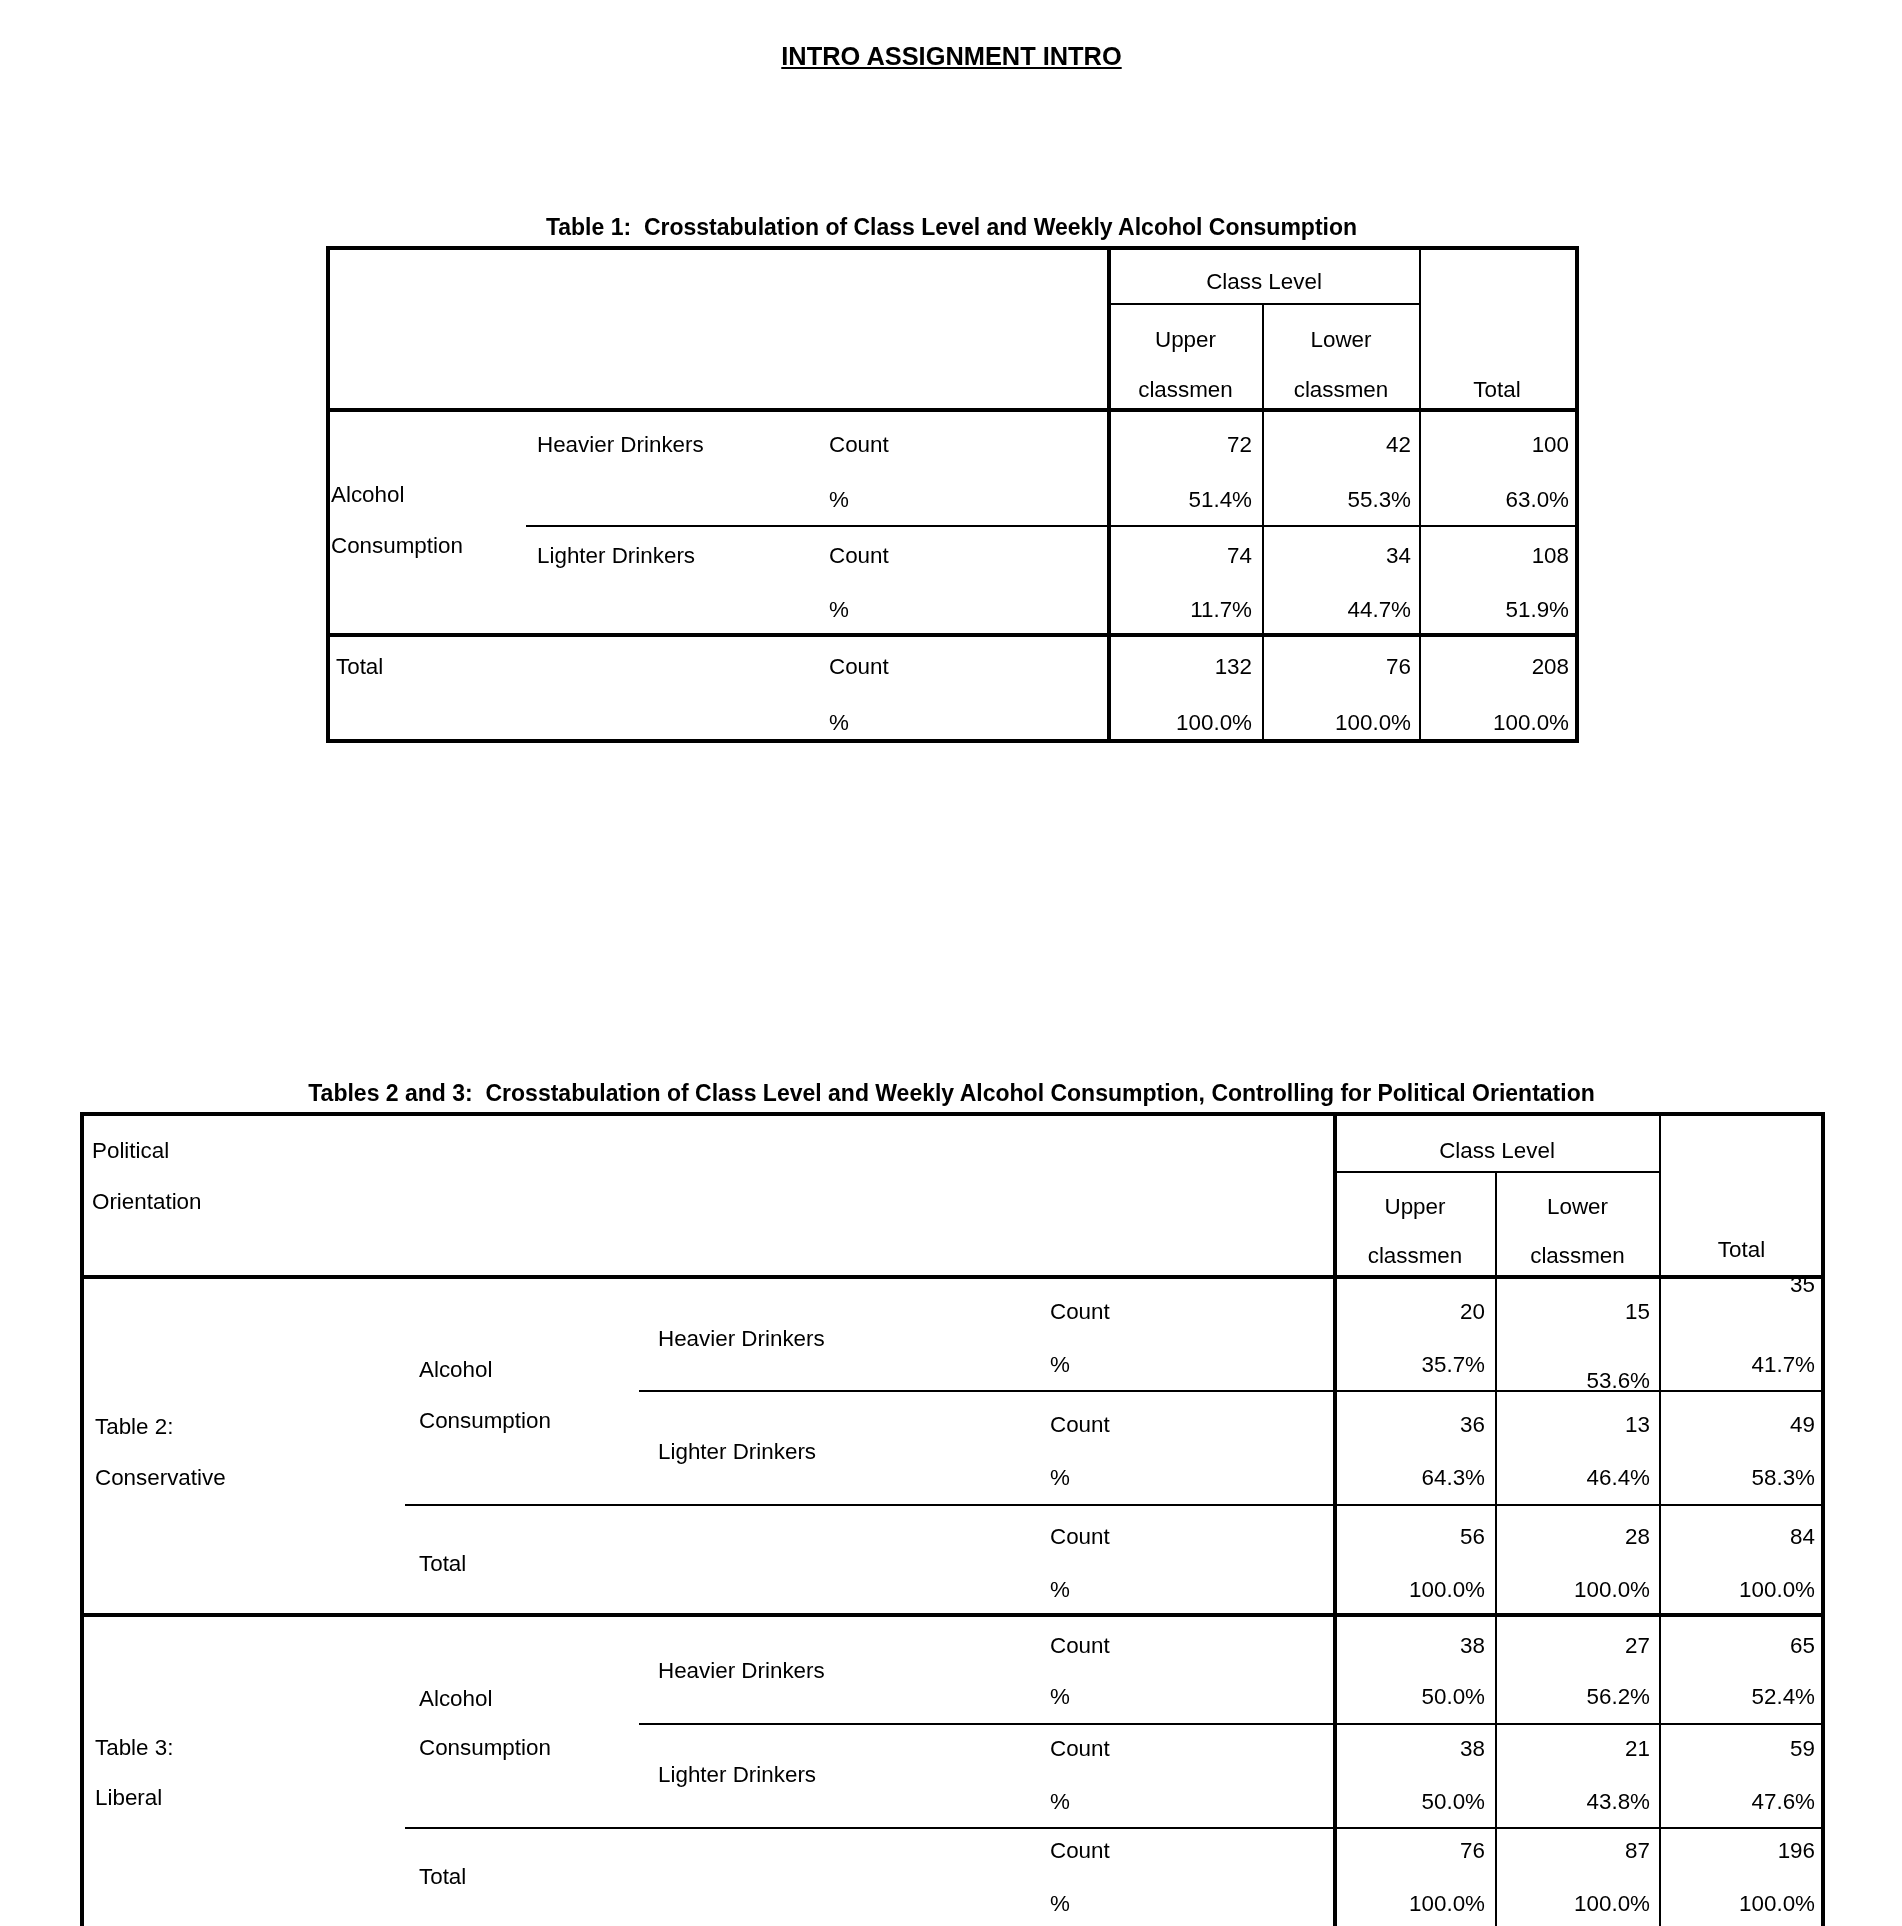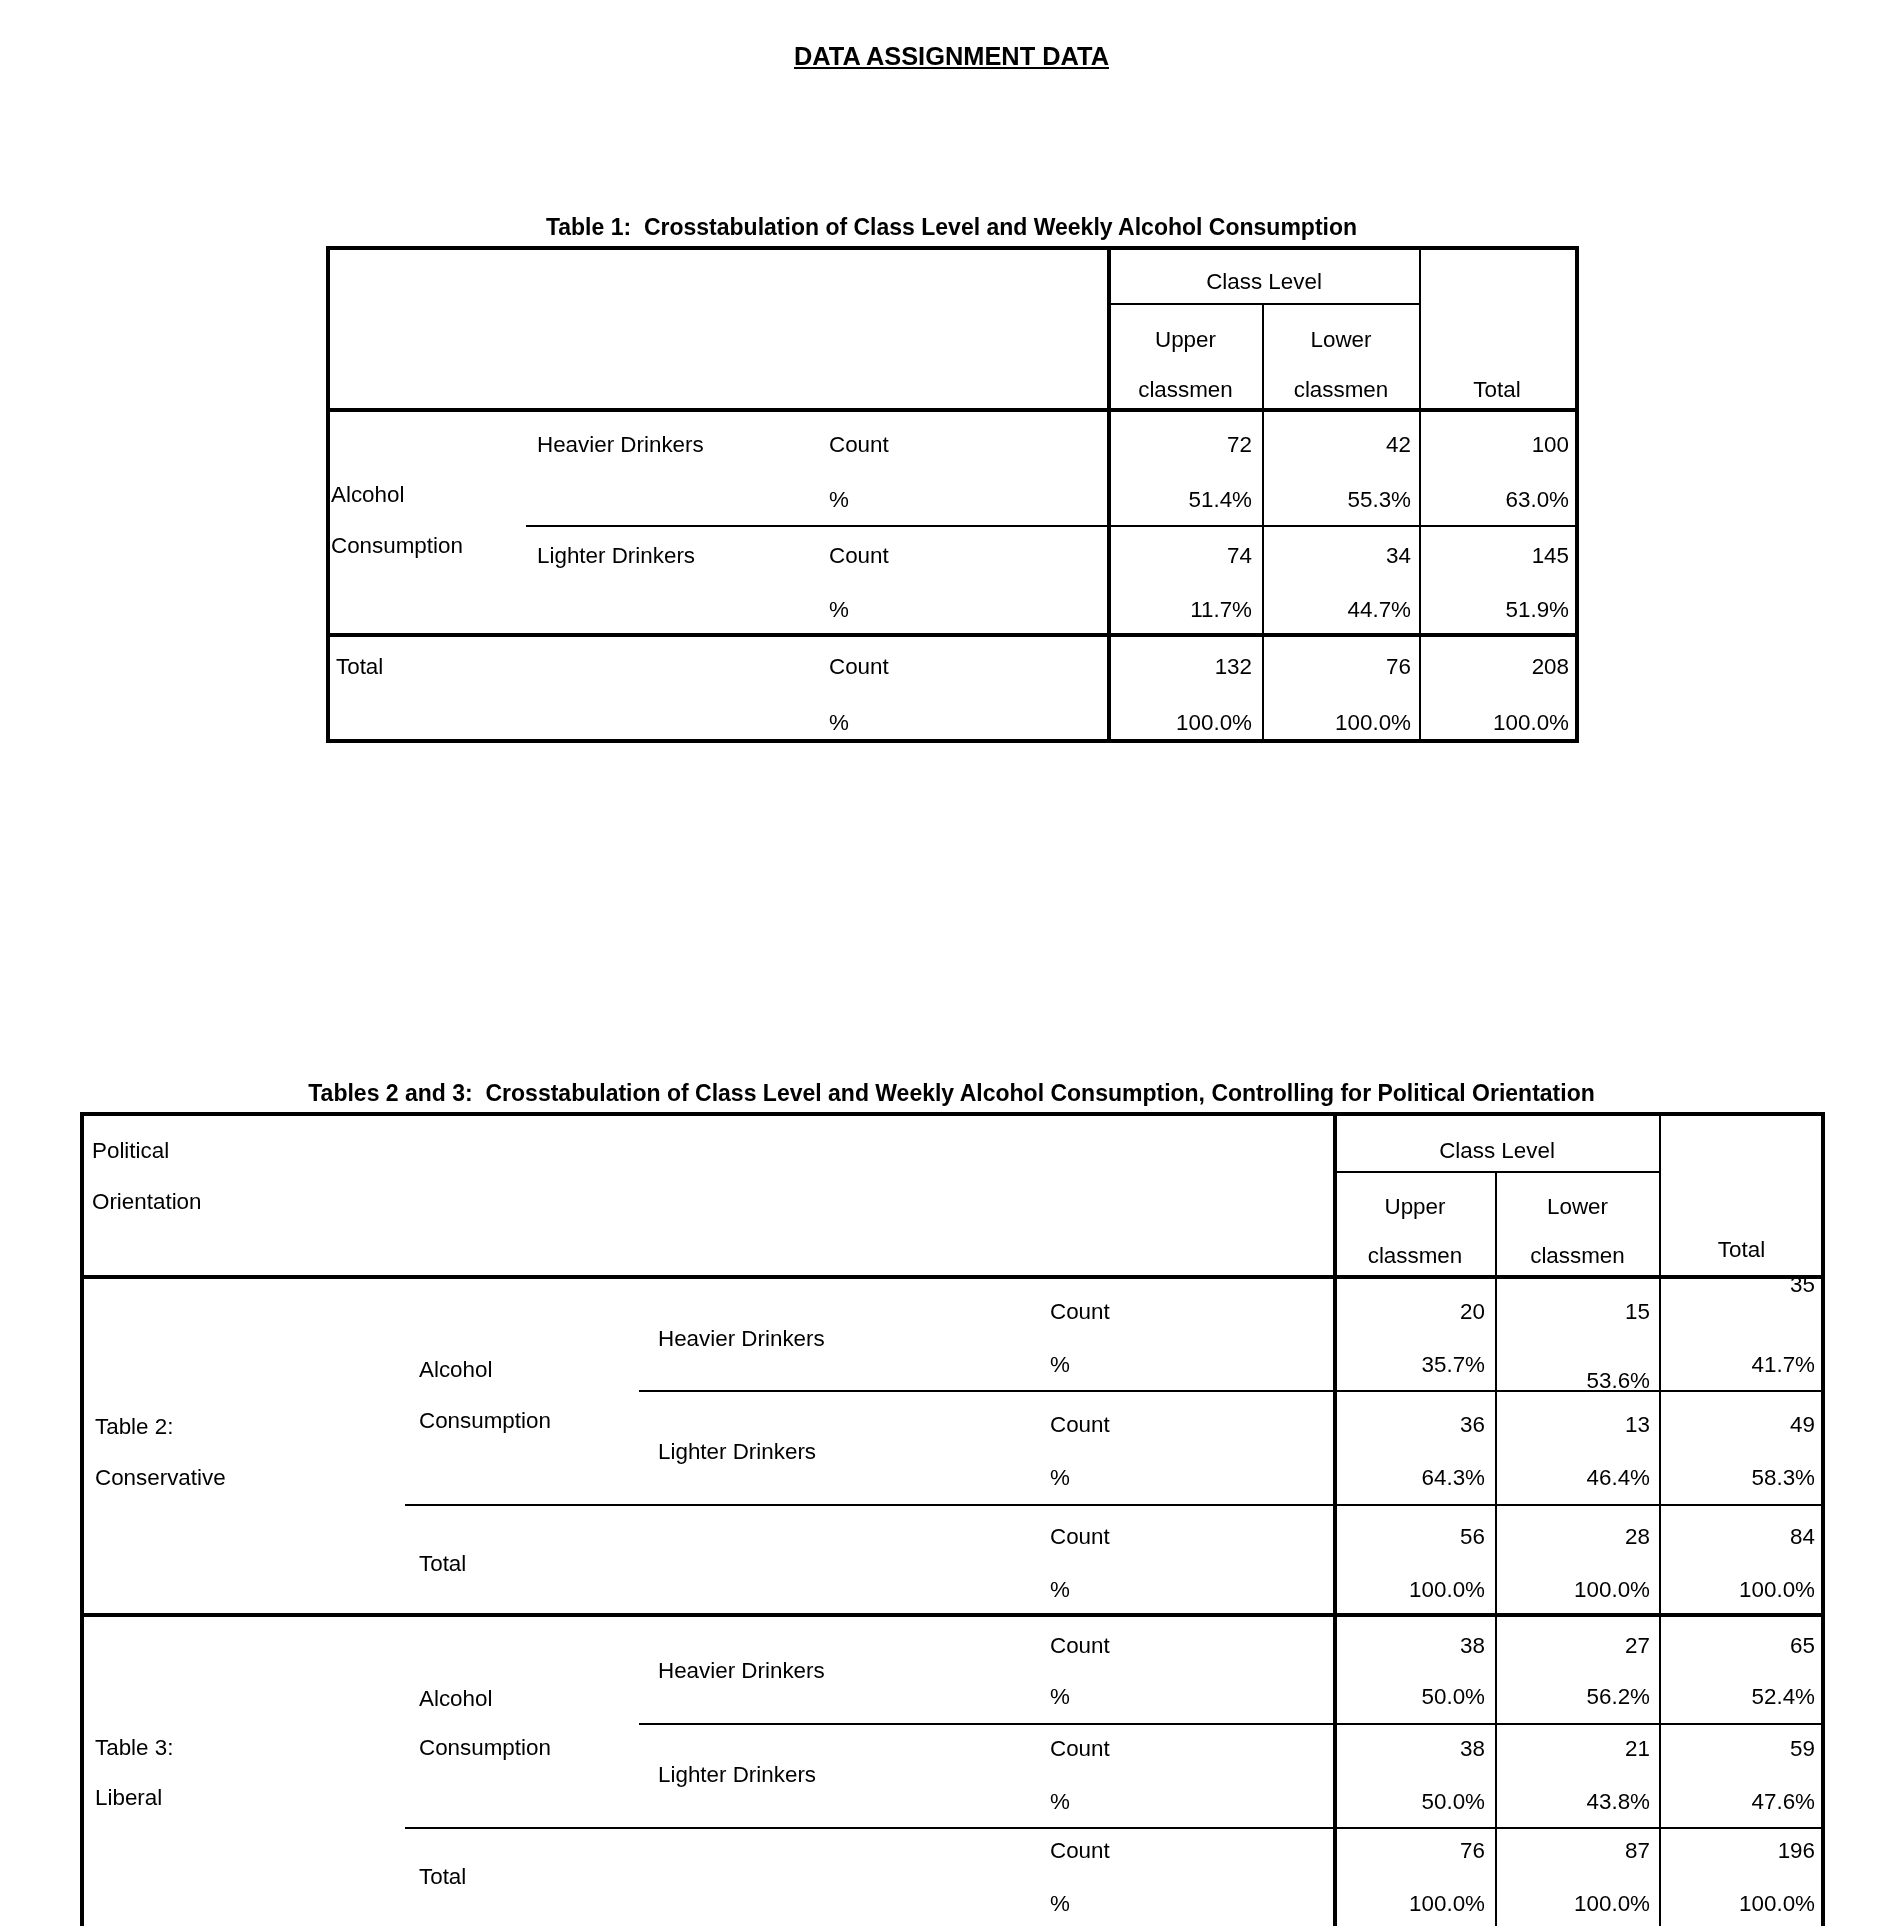--- a/index.html
+++ b/index.html
@@ -20,21 +20,21 @@
   .t1l{left:1269px;width:142px}
   .t1t{left:1427px;width:142px}
   
   .t2u{left:1344px;width:141px}
   .t2l{left:1510px;width:140px}
   .t2t{left:1674px;width:141px}
 </style>
 </head>
 <body>
 
-<div class="t title" style="top:45px">DATA ASSIGNMENT DATA</div>
+<div class="t title" style="top:45px">INTRO ASSIGNMENT INTRO</div>
 
 <div class="t cap" style="top:216px">Table 1:  Crosstabulation of Class Level and Weekly Alcohol Consumption</div>
 
 <div class="frame" style="left:326px;top:246px;width:1253px;height:497px"></div>
 <div class="line" style="left:1107px;top:246px;width:3.7px;height:497px"></div>
 <div class="line" style="left:1262px;top:303px;width:2.2px;height:440px"></div>
 <div class="line" style="left:1419px;top:246px;width:2.2px;height:497px"></div>
 <div class="line" style="left:1111px;top:303px;width:308px;height:2.2px"></div>
 <div class="line" style="left:326px;top:408px;width:1253px;height:3.7px"></div>
 <div class="line" style="left:526px;top:525px;width:1052px;height:2.2px"></div>
@@ -61,21 +61,21 @@
 <div class="t" style="left:829px;top:712px">%</div>
 
 <div class="t num t1u" style="top:434px">72</div>
 <div class="t num t1l" style="top:434px">42</div>
 <div class="t num t1t" style="top:434px">100</div>
 <div class="t num t1u" style="top:489px">51.4%</div>
 <div class="t num t1l" style="top:489px">55.3%</div>
 <div class="t num t1t" style="top:489px">63.0%</div>
 <div class="t num t1u" style="top:545px">74</div>
 <div class="t num t1l" style="top:545px">34</div>
-<div class="t num t1t" style="top:545px">145</div>
+<div class="t num t1t" style="top:545px">108</div>
 <div class="t num t1u" style="top:599px">11.7%</div>
 <div class="t num t1l" style="top:599px">44.7%</div>
 <div class="t num t1t" style="top:599px">51.9%</div>
 <div class="t num t1u" style="top:656px">132</div>
 <div class="t num t1l" style="top:656px">76</div>
 <div class="t num t1t" style="top:656px">208</div>
 <div class="t num t1u" style="top:712px">100.0%</div>
 <div class="t num t1l" style="top:712px">100.0%</div>
 <div class="t num t1t" style="top:712px">100.0%</div>
 

